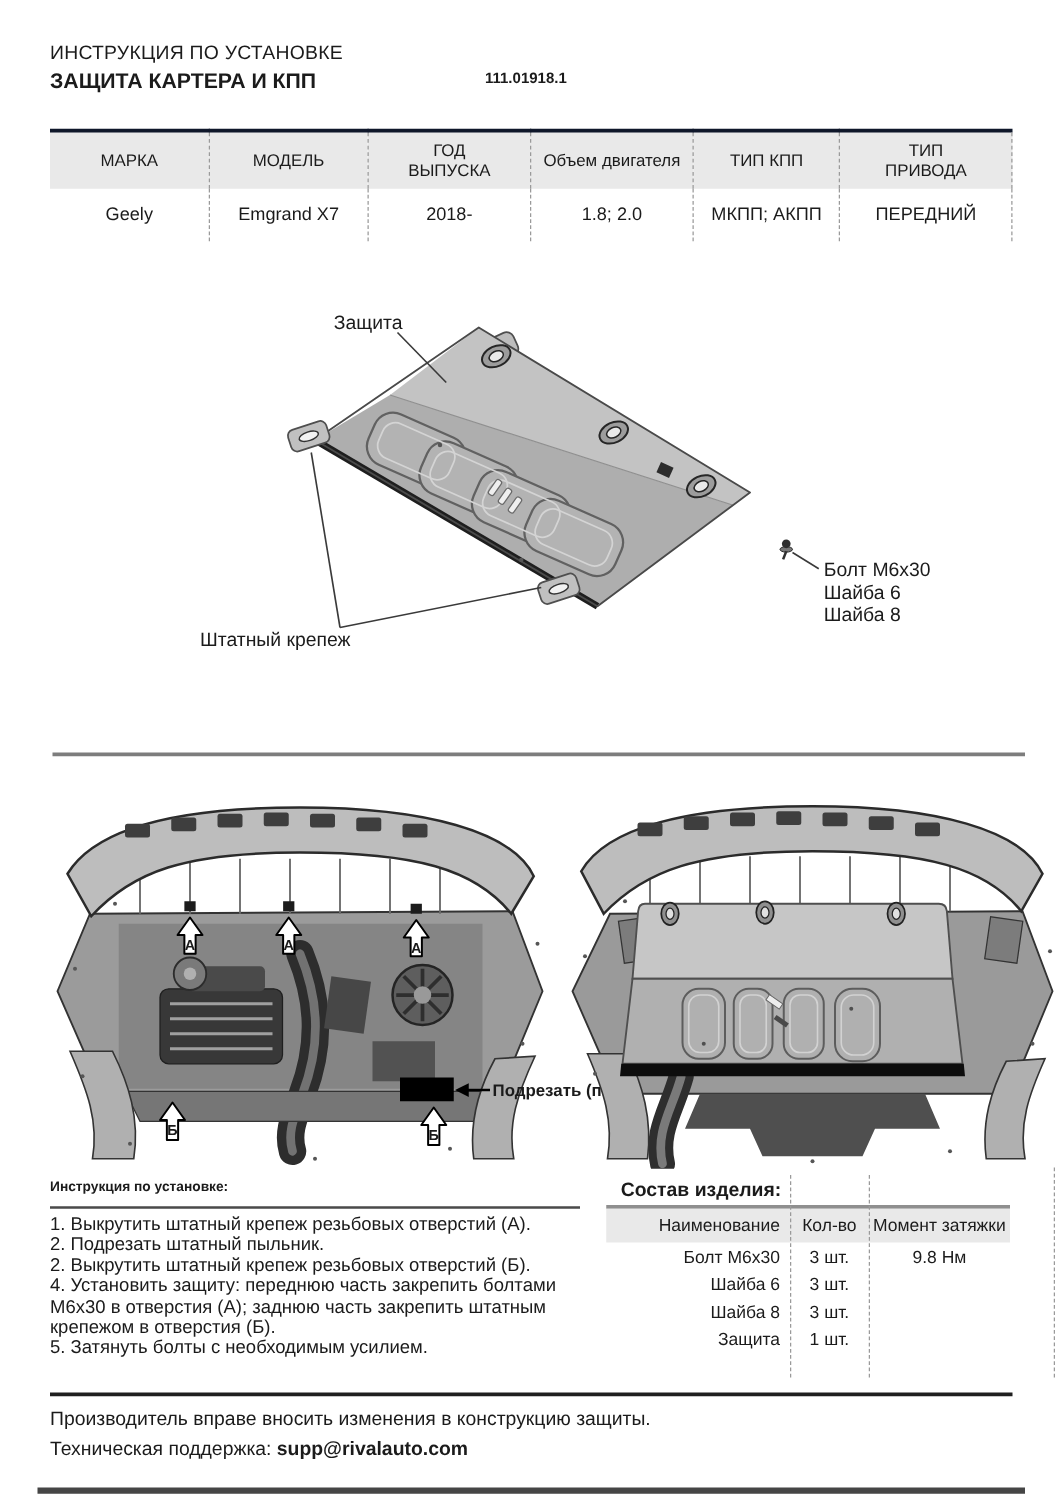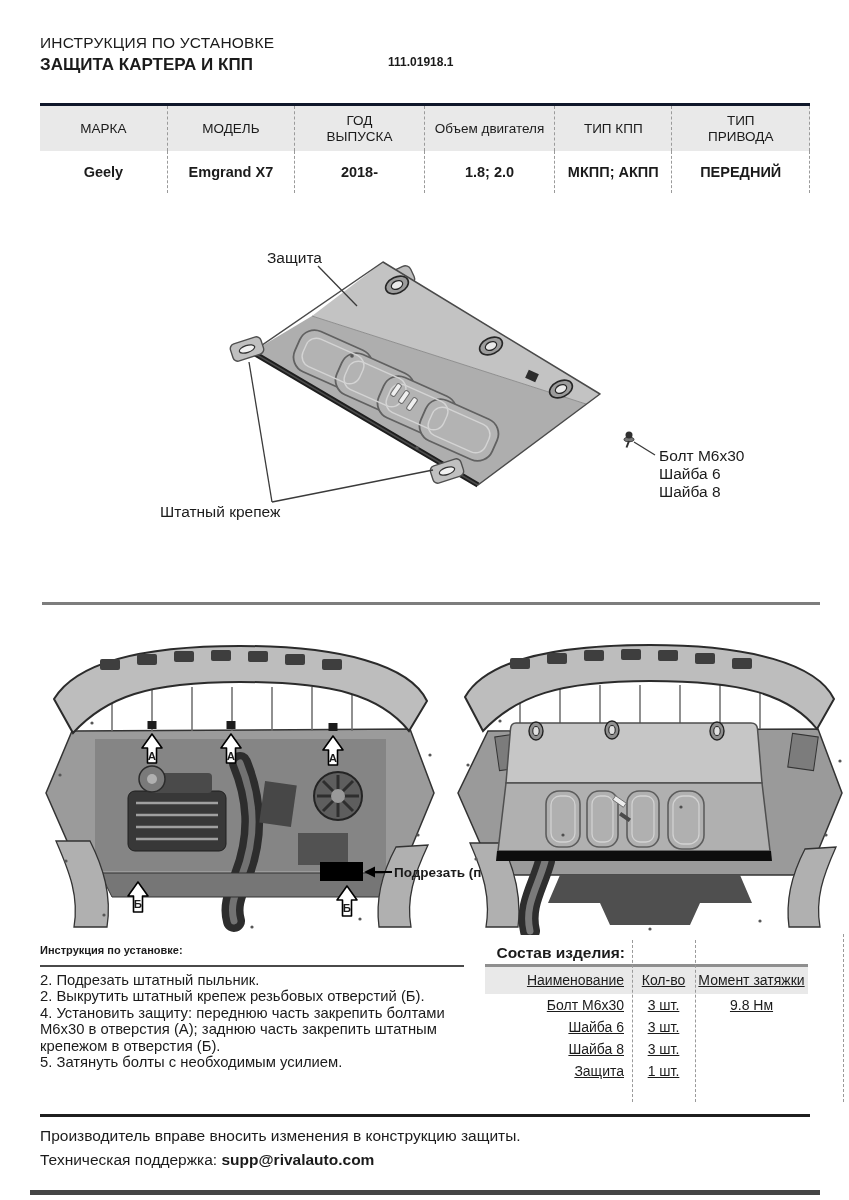--- a/index.html
+++ b/index.html
@@ -7,33 +7,33 @@
         font-family:"Liberation Sans", sans-serif;color:#1b1b1b;border-radius:14px;}
   .abs{position:absolute;}
   .doc-type{left:40px;top:34px;font-size:15.5px;letter-spacing:.2px;}
   .product-name{left:40px;top:55px;font-size:17px;font-weight:700;}
   .part-number{left:388px;top:55px;font-size:12px;font-weight:700;}
 
   table.spec{left:40px;top:103px;width:770px;border-collapse:collapse;table-layout:fixed;
              border-top:3px solid #0f172a;}
   table.spec th{background:#e9e9e9;font-weight:400;font-size:13.5px;height:45px;
                 white-space:pre-line;line-height:1.15;}
-  table.spec td{font-size:14.5px;height:42px;text-align:center;font-weight:bold;}
+  table.spec td{font-size:14.5px;height:42px;text-align:center;}
   table.spec th,table.spec td{border-right:1.5px dashed #9a9a9a;padding:0 2px;}
 
   .mid-sep{left:42px;top:602px;width:778px;height:2.5px;background:#7d7d7d;}
 
   .instr-title{left:40px;top:944px;font-size:11px;font-weight:700;}
   .instr-rule{left:40px;top:965px;width:424px;height:2px;background:#4a4a4a;}
   .instr-list{left:40px;top:972px;width:434px;font-size:14.8px;line-height:16.4px;}
   .instr-list div{margin:0;}
 
   .parts-title{left:485px;top:944px;width:140px;text-align:right;font-size:15.5px;font-weight:700;}
   .parts-rule{left:485px;top:964px;width:323px;height:2.5px;background:#8f8f8f;}
-  .parts-grid{left:485px;top:967px;width:323px;display:grid;grid-template-columns:147px 63px 113px;text-decoration:underline;}
+  .parts-grid{left:485px;top:967px;width:323px;display:grid;grid-template-columns:147px 63px 113px;}
   .parts-grid .hd{background:#e9e9e9;font-size:14px;height:27px;line-height:27px;}
   .parts-grid .cell{font-size:14px;height:22px;line-height:22px;}
   .r{text-align:right;padding-right:8px;box-sizing:border-box;}
   .c{text-align:center;}
   .vdash{border-left:1.5px dashed #9a9a9a;width:0;}
   .vd1{left:632px;top:940px;height:162px;}
   .vd2{left:695px;top:940px;height:162px;}
   .vd3{left:843px;top:934px;height:168px;}
 
   .foot-rule{left:40px;top:1114px;width:770px;height:2.5px;background:#1f1f1f;}
@@ -302,20 +302,21 @@
           <circle cx="476" cy="224" r="1.6"></circle>
           <circle cx="760" cy="286" r="1.6"></circle>
         <circle cx="650" cy="294" r="1.6"></circle>
       </g>
     </g>
   </svg>
 
   <div class="abs instr-title">Инструкция по установке:</div>
   <div class="abs instr-rule"></div>
   <div class="abs instr-list">
+    <div>1. Выкрутить штатный крепеж резьбовых отверстий (А).</div>
     <div>2. Подрезать штатный пыльник.</div>
     <div>2. Выкрутить штатный крепеж резьбовых отверстий (Б).</div>
     <div>4. Установить защиту: переднюю часть закрепить болтами М6х30 в отверстия (А); заднюю часть закрепить штатным крепежом в отверстия (Б).</div>
     <div>5. Затянуть болты с необходимым усилием.</div>
   </div>
 
   <div class="abs parts-title">Состав изделия:</div>
   <div class="abs parts-rule"></div>
   <div class="abs parts-grid">
     <div class="hd r">Наименование</div>

